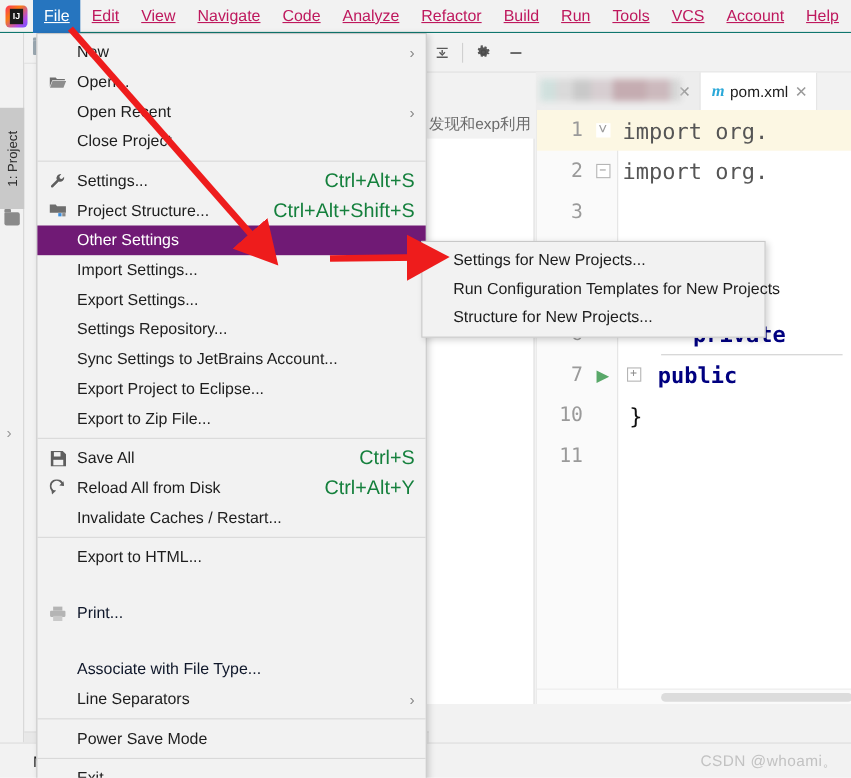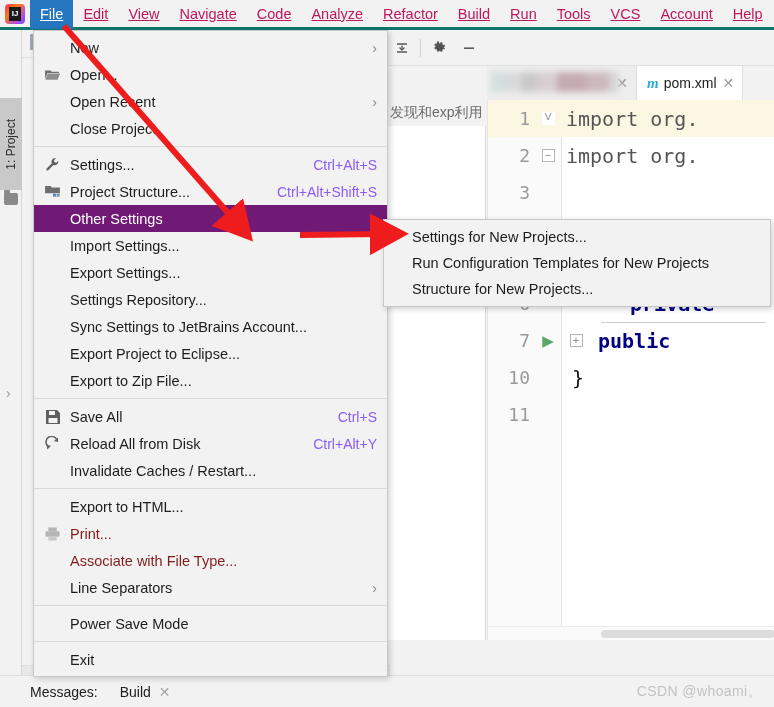--- a/index.html
+++ b/index.html
@@ -14,21 +14,21 @@
     width: 774px; height: 707px;
     background: #f2f2f2;
   }
 
   
   .menubar {
     position: absolute; top: 0; left: 0;
     width: 774px; height: 30px;
     background: #f2f2f2;
     display: flex; align-items: center;
-    border-bottom: 3px solid #0f766e;
+    border-bottom: 1px solid #0f766e;
   }
   .app-logo {
     width: 30px; height: 30px;
     display: flex; align-items: center; justify-content: center;
     flex: 0 0 30px;
   }
   .logo-box {
     width: 20px; height: 20px;
     border-radius: 4px;
     position: relative;
@@ -239,47 +239,47 @@
     height: 27px;
     display: flex; align-items: center;
     font-size: 14.5px;
     color: #1d1d1d;
     padding-left: 36px;
     padding-right: 10px;
     cursor: default;
     white-space: nowrap;
   }
   .mi.sel { background: #701a75; color: #ffffff; }
-  .mi.disabled { color: #7f1d1d; }
+  .mi.disabled { color: #0f172a; margin-top: 24px; }
   .mi .mi-icon {
     position: absolute; left: 10px; top: 50%;
     transform: translateY(-50%);
     width: 17px; height: 16px;
     display:flex; align-items:center; justify-content:center;
     color: #5e5e5e;
   }
   .mi .accel {
     margin-left: auto;
-    font-size: 14px;
-    color: #8b5cf6;
+    font-size: 18px;
+    color: #15803d;
     padding-left: 26px;
   }
   .mi .submark {
     margin-left: auto;
     color: #8a8a8a; font-size: 14px;
     padding-left: 20px;
   }
   .mi.sel .submark { color:#dbeaf7; }
   .msep { height:1px; background:#d9d9d9; margin: 4px 0; }
 
   
   .submenu {
     position: absolute;
     left: 383px; top: 219px;
-    width: 388px;
+    width: 313px;
     background: #f2f2f2;
     border: 1px solid #c8c8c8;
     box-shadow: 2px 2px 6px rgba(0,0,0,.18);
     padding: 4px 0;
     z-index: 50;
   }
   .smi {
     height: 26px; display:flex; align-items:center;
     padding-left: 28px; font-size: 14.5px; color:#1d1d1d;
     white-space: nowrap;

